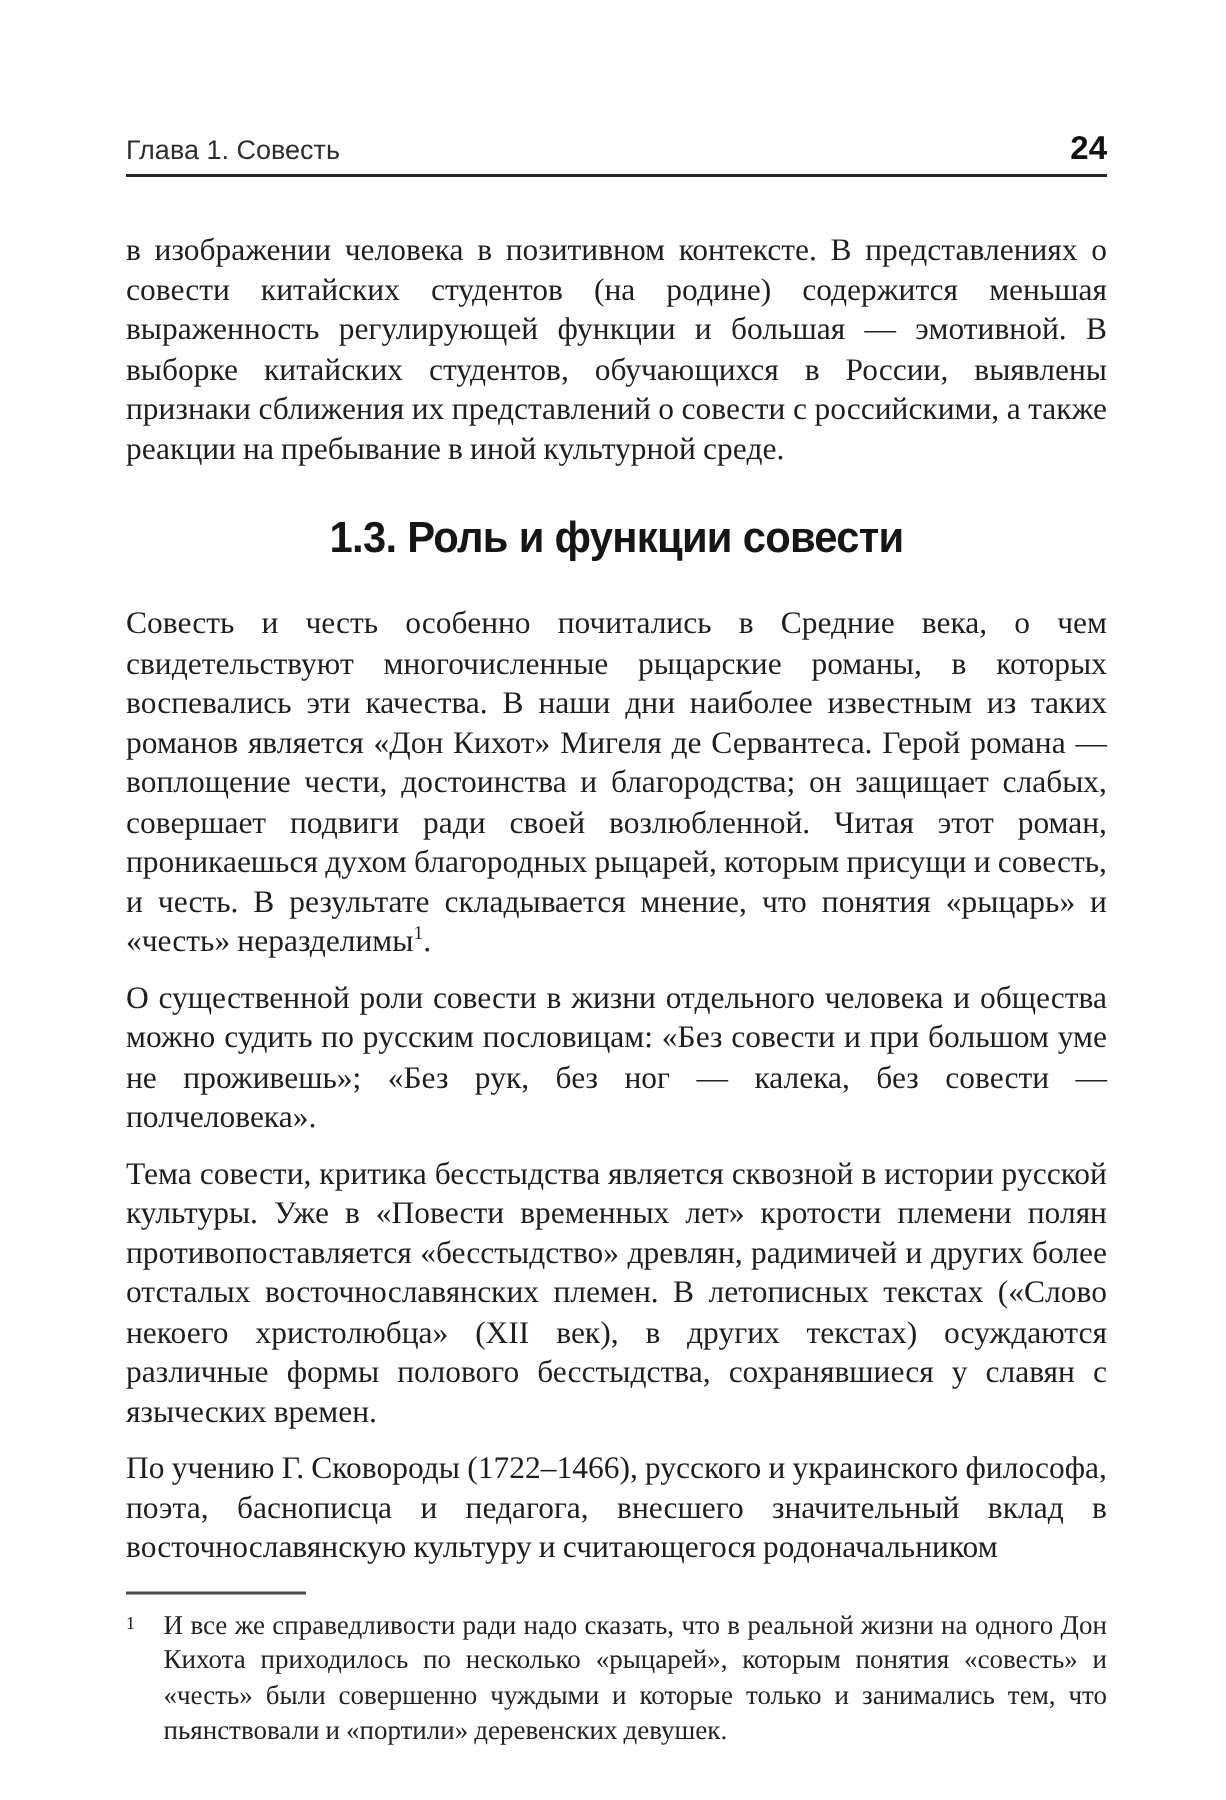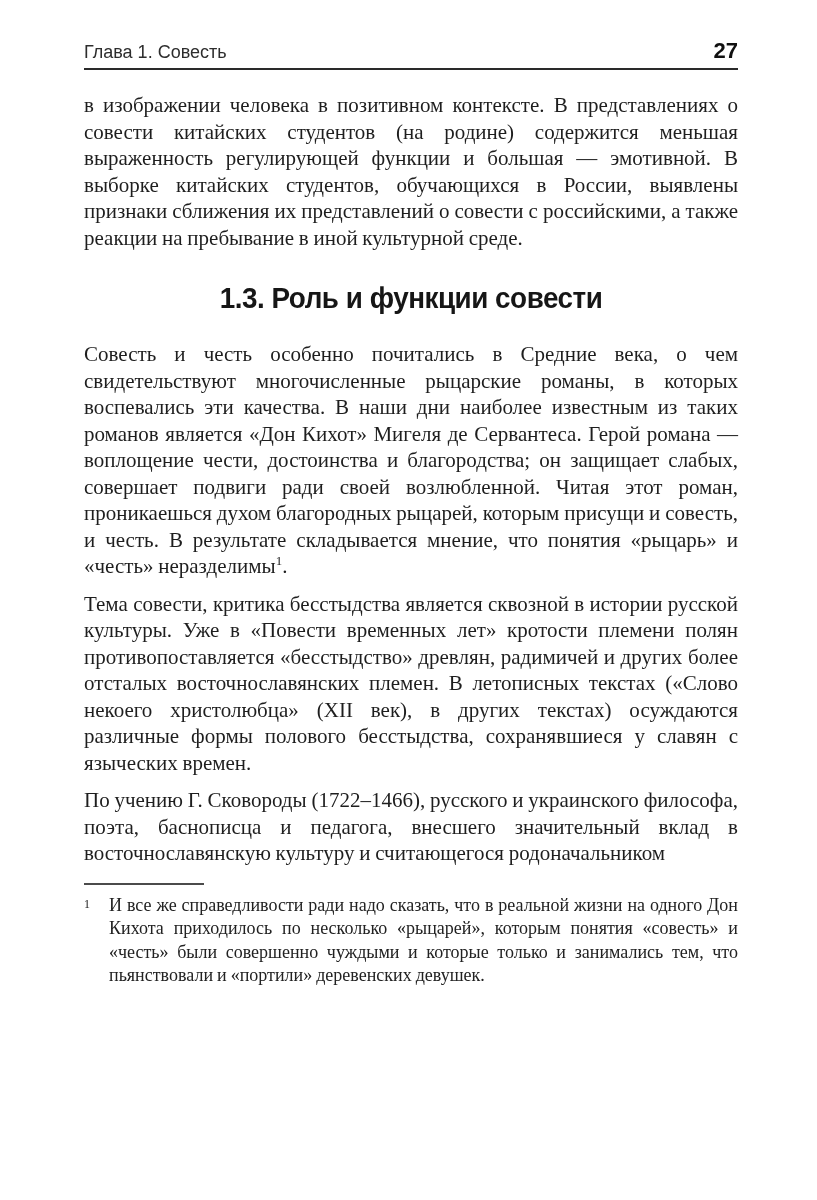--- a/index.html
+++ b/index.html
@@ -6,21 +6,21 @@
     margin: 0;
     padding: 0;
     background: #ffffff;
   }
   .page {
     position: relative;
     width: 817px;
     height: 1200px;
     box-sizing: border-box;
     background: #ffffff;
-    padding: 40px 79px 0 84px;
+    padding: 88px 79px 0 84px;
     overflow: hidden;
     font-family: "Liberation Serif", serif;
     color: #1e1e1e;
   }
   
   .running-header {
     display: flex;
     justify-content: space-between;
     align-items: flex-end;
     border-bottom: 2px solid #2a2a2a;
@@ -44,21 +44,21 @@
     margin: 0 0 11px 0;
     font-size: 21px;
     line-height: 26.5px;
     text-align: justify;
     word-spacing: -0.5px;
     color: #1e1e1e;
     hyphens: auto;
     -webkit-hyphens: auto;
   }
   .body-par.first {
-    margin-top: 22px;
+    margin-top: 35px;
   }
   .section-heading {
     margin: 30px 0 26px 0;
     text-align: center;
     font-family: "Liberation Sans", sans-serif;
     font-weight: bold;
     font-size: 29px;
     line-height: 34px;
     letter-spacing: -0.5px;
     color: #161616;
@@ -98,31 +98,32 @@
     -webkit-hyphens: auto;
   }
 </style>
 </head>
 <body>
 
 <div class="page">
 
   <header class="running-header">
     <span class="chapter">Глава 1. Совесть</span>
-    <span class="pagenum">27</span>
+    <span class="pagenum">24</span>
   </header>
 
   <main>
 
     <p class="body-par first">в изображении человека в позитивном контексте. В представлениях о совести китайских студентов (на родине) содержится меньшая выраженность регулирующей функции и большая — эмотивной. В выборке китайских студентов, обучающихся в России, выявлены признаки сближения их представлений о совести с российскими, а также реакции на пребывание в иной культурной среде.</p>
 
     <h2 class="section-heading">1.3. Роль и функции совести</h2>
 
     <p class="body-par"><span>Совесть и честь особенно почитались в Средние века, о чем свидетельствуют многочисленные рыцарские романы, в которых воспевались эти качества. В наши дни наиболее известным из таких романов является «Дон Кихот» Мигеля де Сервантеса. Герой романа — воплощение чести, достоинства и благородства; он защищает слабых, совершает подвиги ради своей возлюбленной. Читая этот роман, проникаешься духом благородных рыцарей, которым присущи и совесть, и честь. В результате складывается мнение, что понятия «рыцарь» и «честь» неразделимы</span><sup class="fn-ref">1</sup><span>.</span></p>
 
+    <p class="body-par">О существенной роли совести в жизни отдельного человека и общества можно судить по русским пословицам: «Без совести и при большом уме не проживешь»; «Без рук, без ног — калека, без совести — полчеловека».</p>
 
     <p class="body-par">Тема совести, критика бесстыдства является сквозной в истории русской культуры. Уже в «Повести временных лет» кротости племени полян противопоставляется «бесстыдство» древлян, радимичей и других более отсталых восточнославянских племен. В летописных текстах («Слово некоего христолюбца» (XII век), в других текстах) осуждаются различные формы полового бесстыдства, сохранявшиеся у славян с языческих времен.</p>
 
     <p class="body-par">По учению Г. Сковороды (1722–1466), русского и украинского философа, поэта, баснописца и педагога, внесшего значительный вклад в восточнославянскую культуру и считающегося родоначальником</p>
 
   </main>
 
   <footer>
     <div class="footnote-rule"></div>
     <div class="footnote">

